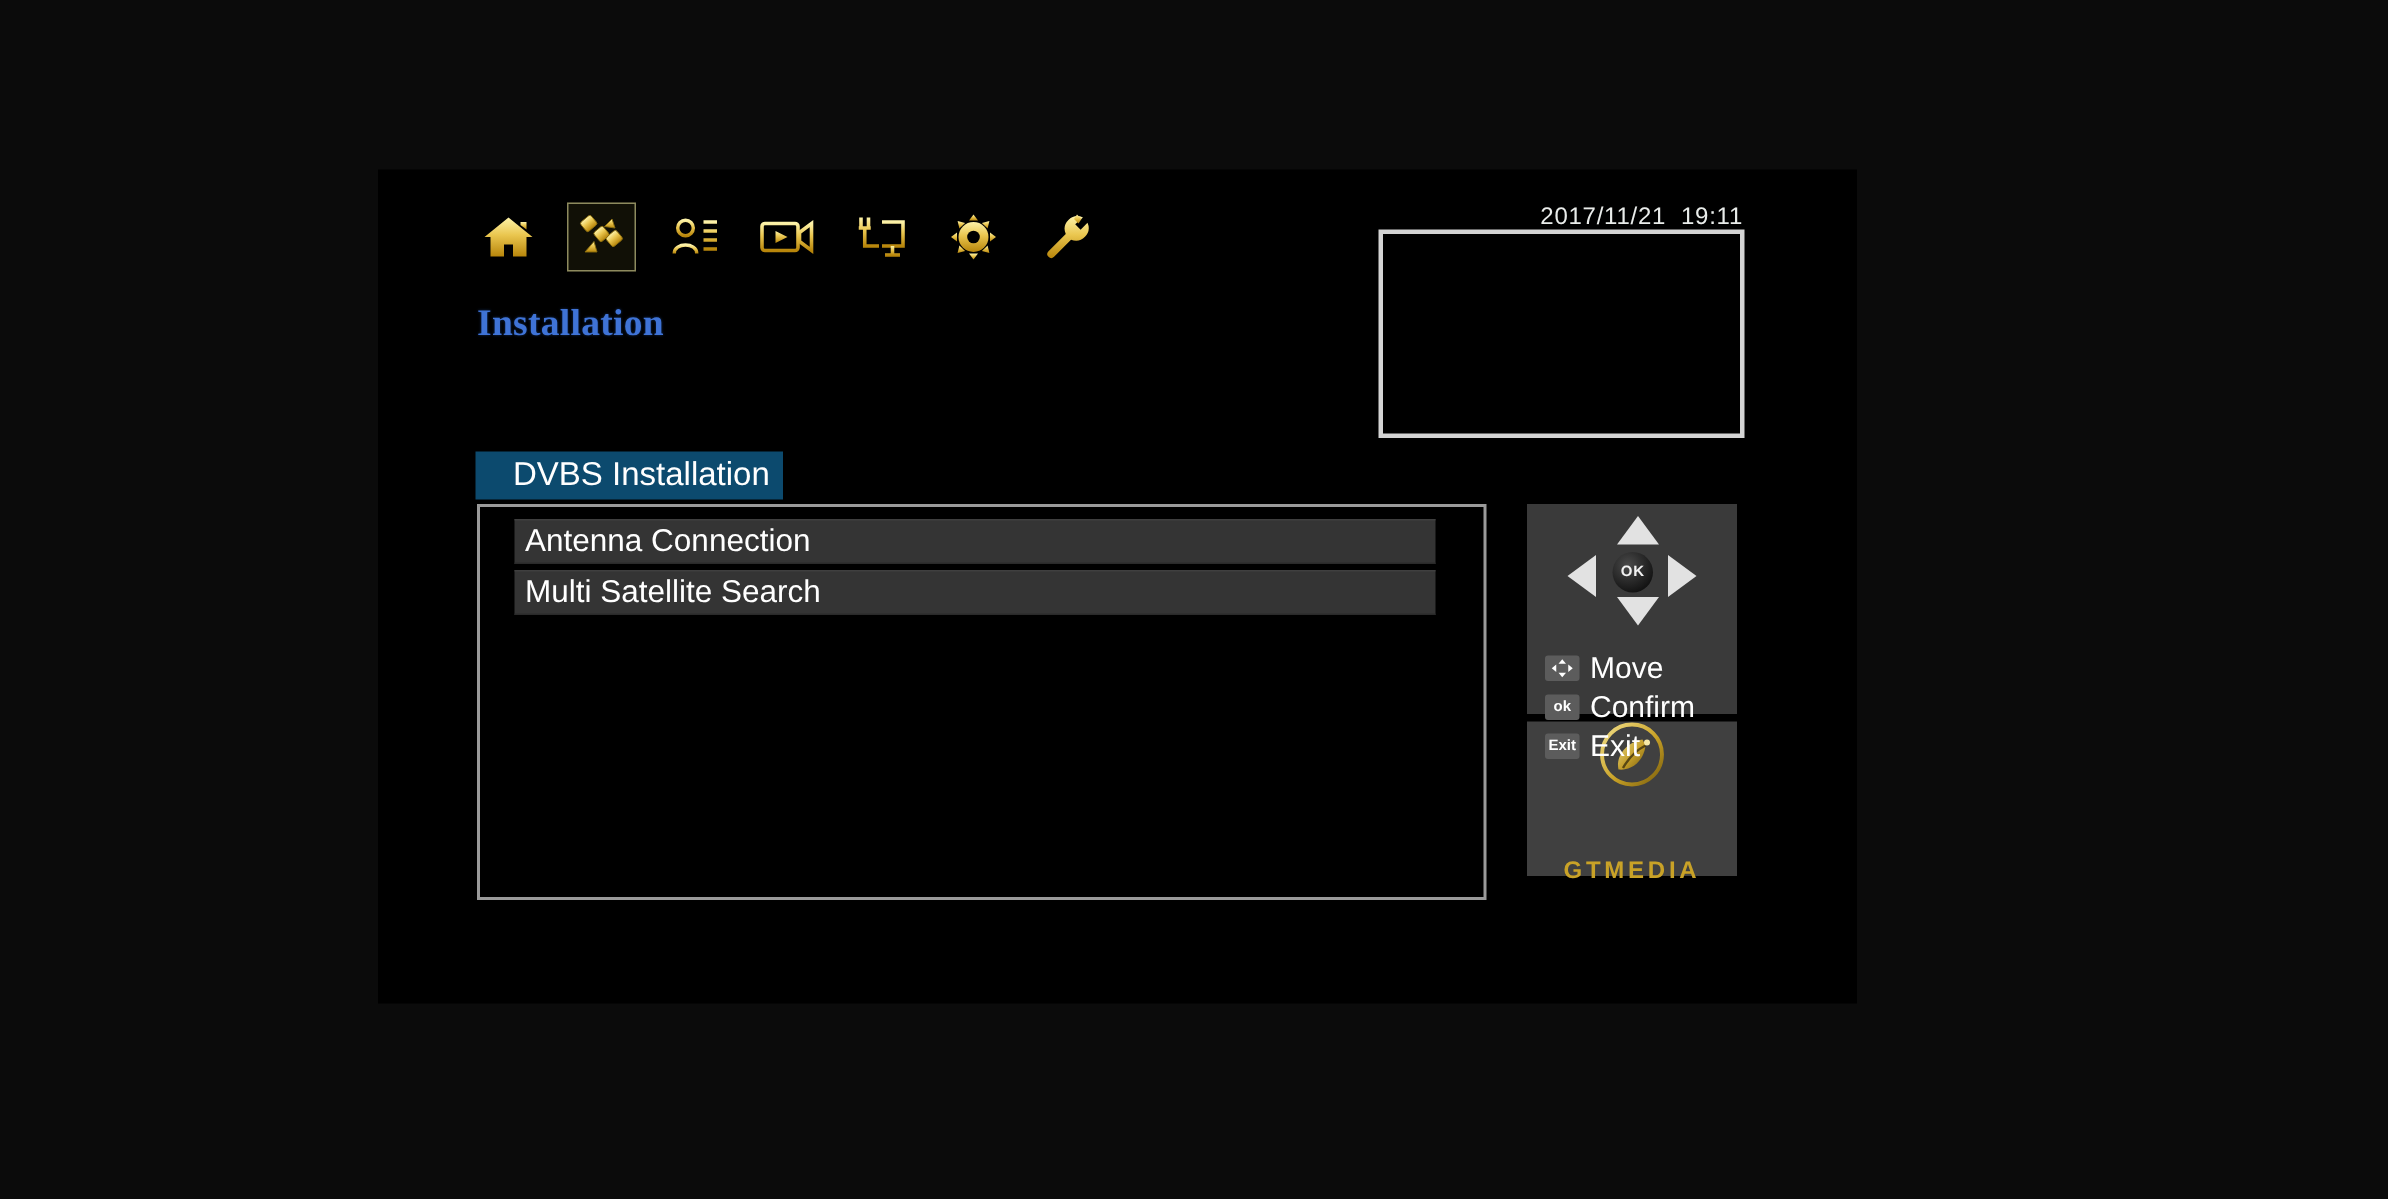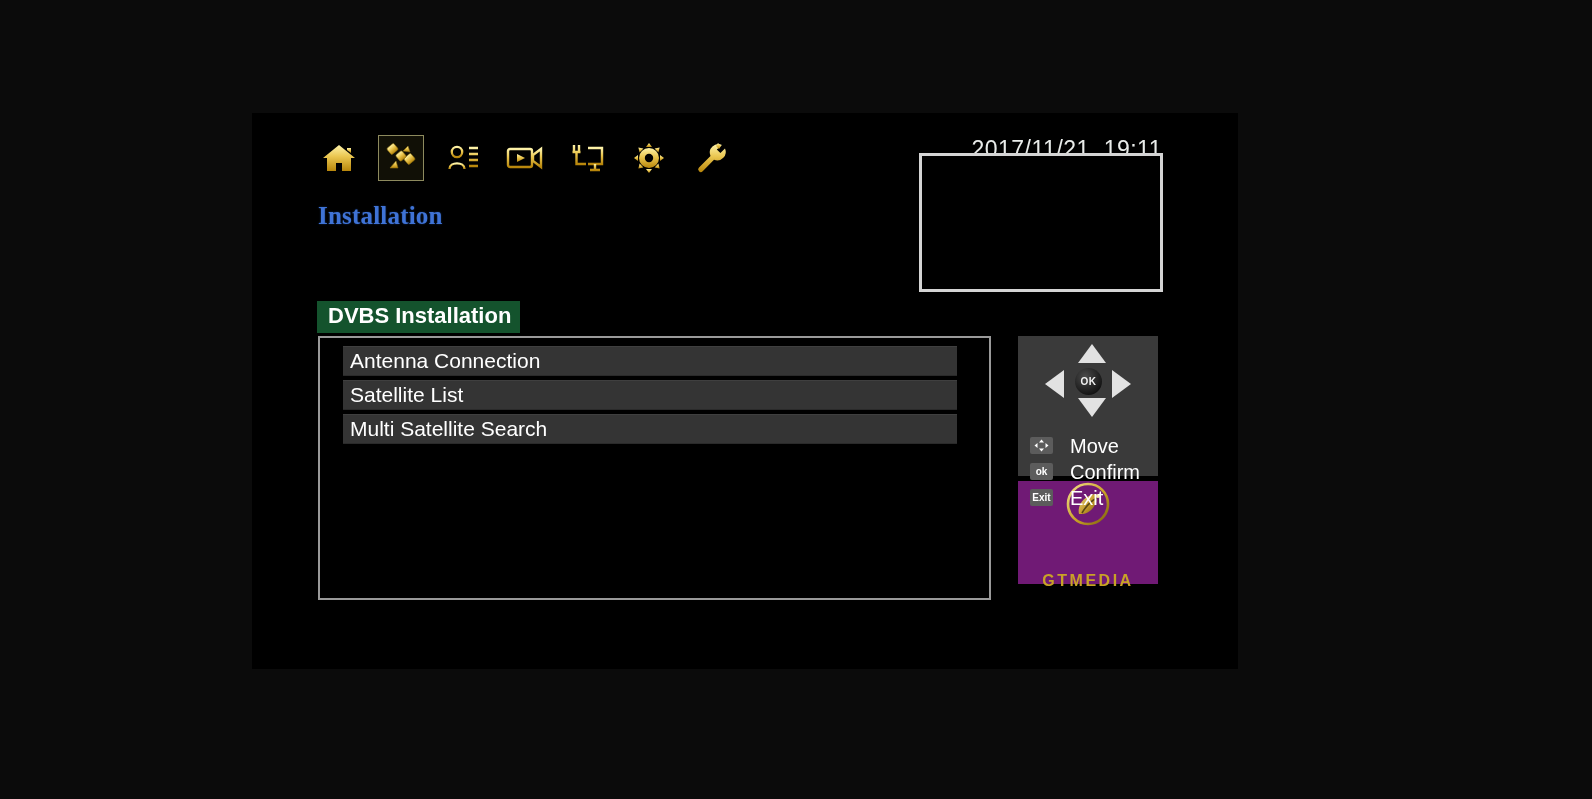--- a/index.html
+++ b/index.html
@@ -64,21 +64,21 @@
     text-shadow: 0 0 2px #15305f;
     letter-spacing: 0.2px;
     font-family: Liberation Serif, serif;
   }
 
   
   #clock {
     position: absolute;
     right: 76px;
     top: 23px;
-    font-size: 23px;
+    font-size: 16px;
     color: #e9ecea;
     letter-spacing: 0.5px;
     white-space: pre;
   }
 
   
   #preview-box {
     position: absolute;
     left: 667px;
     top: 40px;
@@ -87,26 +87,25 @@
     background: #000000;
     border: 3px solid #d4d4d4;
     box-sizing: border-box;
   }
 
   
   #section-tab {
     position: absolute;
     left: 65px;
     top: 188px;
-    background: #14532d;
+    background: #0c4a6e;
     color: #ffffff;
     font-size: 22px;
-    padding: 3px 9px 5px 11px;
+    padding: 3px 9px 5px 25px;
     line-height: 1.08;
-    font-weight: bold;
   }
 
   
   #menu-panel {
     position: absolute;
     left: 66px;
     top: 223px;
     width: 673px;
     height: 264px;
     background: #000000;
@@ -199,21 +198,21 @@
   }
 
   #hint-list {
     position: absolute;
     left: 12px;
     top: 98px;
   }
   .hint-row {
     display: flex;
     align-items: center;
-    gap: 17px;
+    gap: 7px;
     margin-bottom: 3px;
     height: 23px;
   }
   .hint-key {
     width: 23px;
     height: 17px;
     background: #5c5c5c;
     border-radius: 2px;
     display: flex;
     align-items: center;
@@ -227,21 +226,21 @@
     color: #ffffff;
     font-size: 20px;
     line-height: 1;
   }
 
   
   #brand-panel {
     margin-top: 5px;
     width: 140px;
     height: 103px;
-    background: #701a75;
+    background: #404040;
     display: flex;
     flex-direction: column;
     align-items: center;
     justify-content: center;
     gap: 35px;
   }
   #brand-mark { margin-top: 4px; }
   #brand-name {
     margin-top: 5px;
     color: #c9a227;
@@ -348,23 +347,20 @@
     <div id="clock">2017/11/21  19:11</div>
 
     <div id="preview-box"></div>
 
     <div id="section-tab">DVBS Installation</div>
 
     <div id="menu-panel">
       <div id="menu-list">
         <div class="menu-row">
           <span>Antenna Connection</span>
-        </div>
-        <div class="menu-row">
-          <span>Satellite List</span>
         </div>
         <div class="menu-row">
           <span>Multi Satellite Search</span>
         </div>
       </div>
     </div>
 
     <div id="side-column">
 
       <div id="nav-help-panel">

